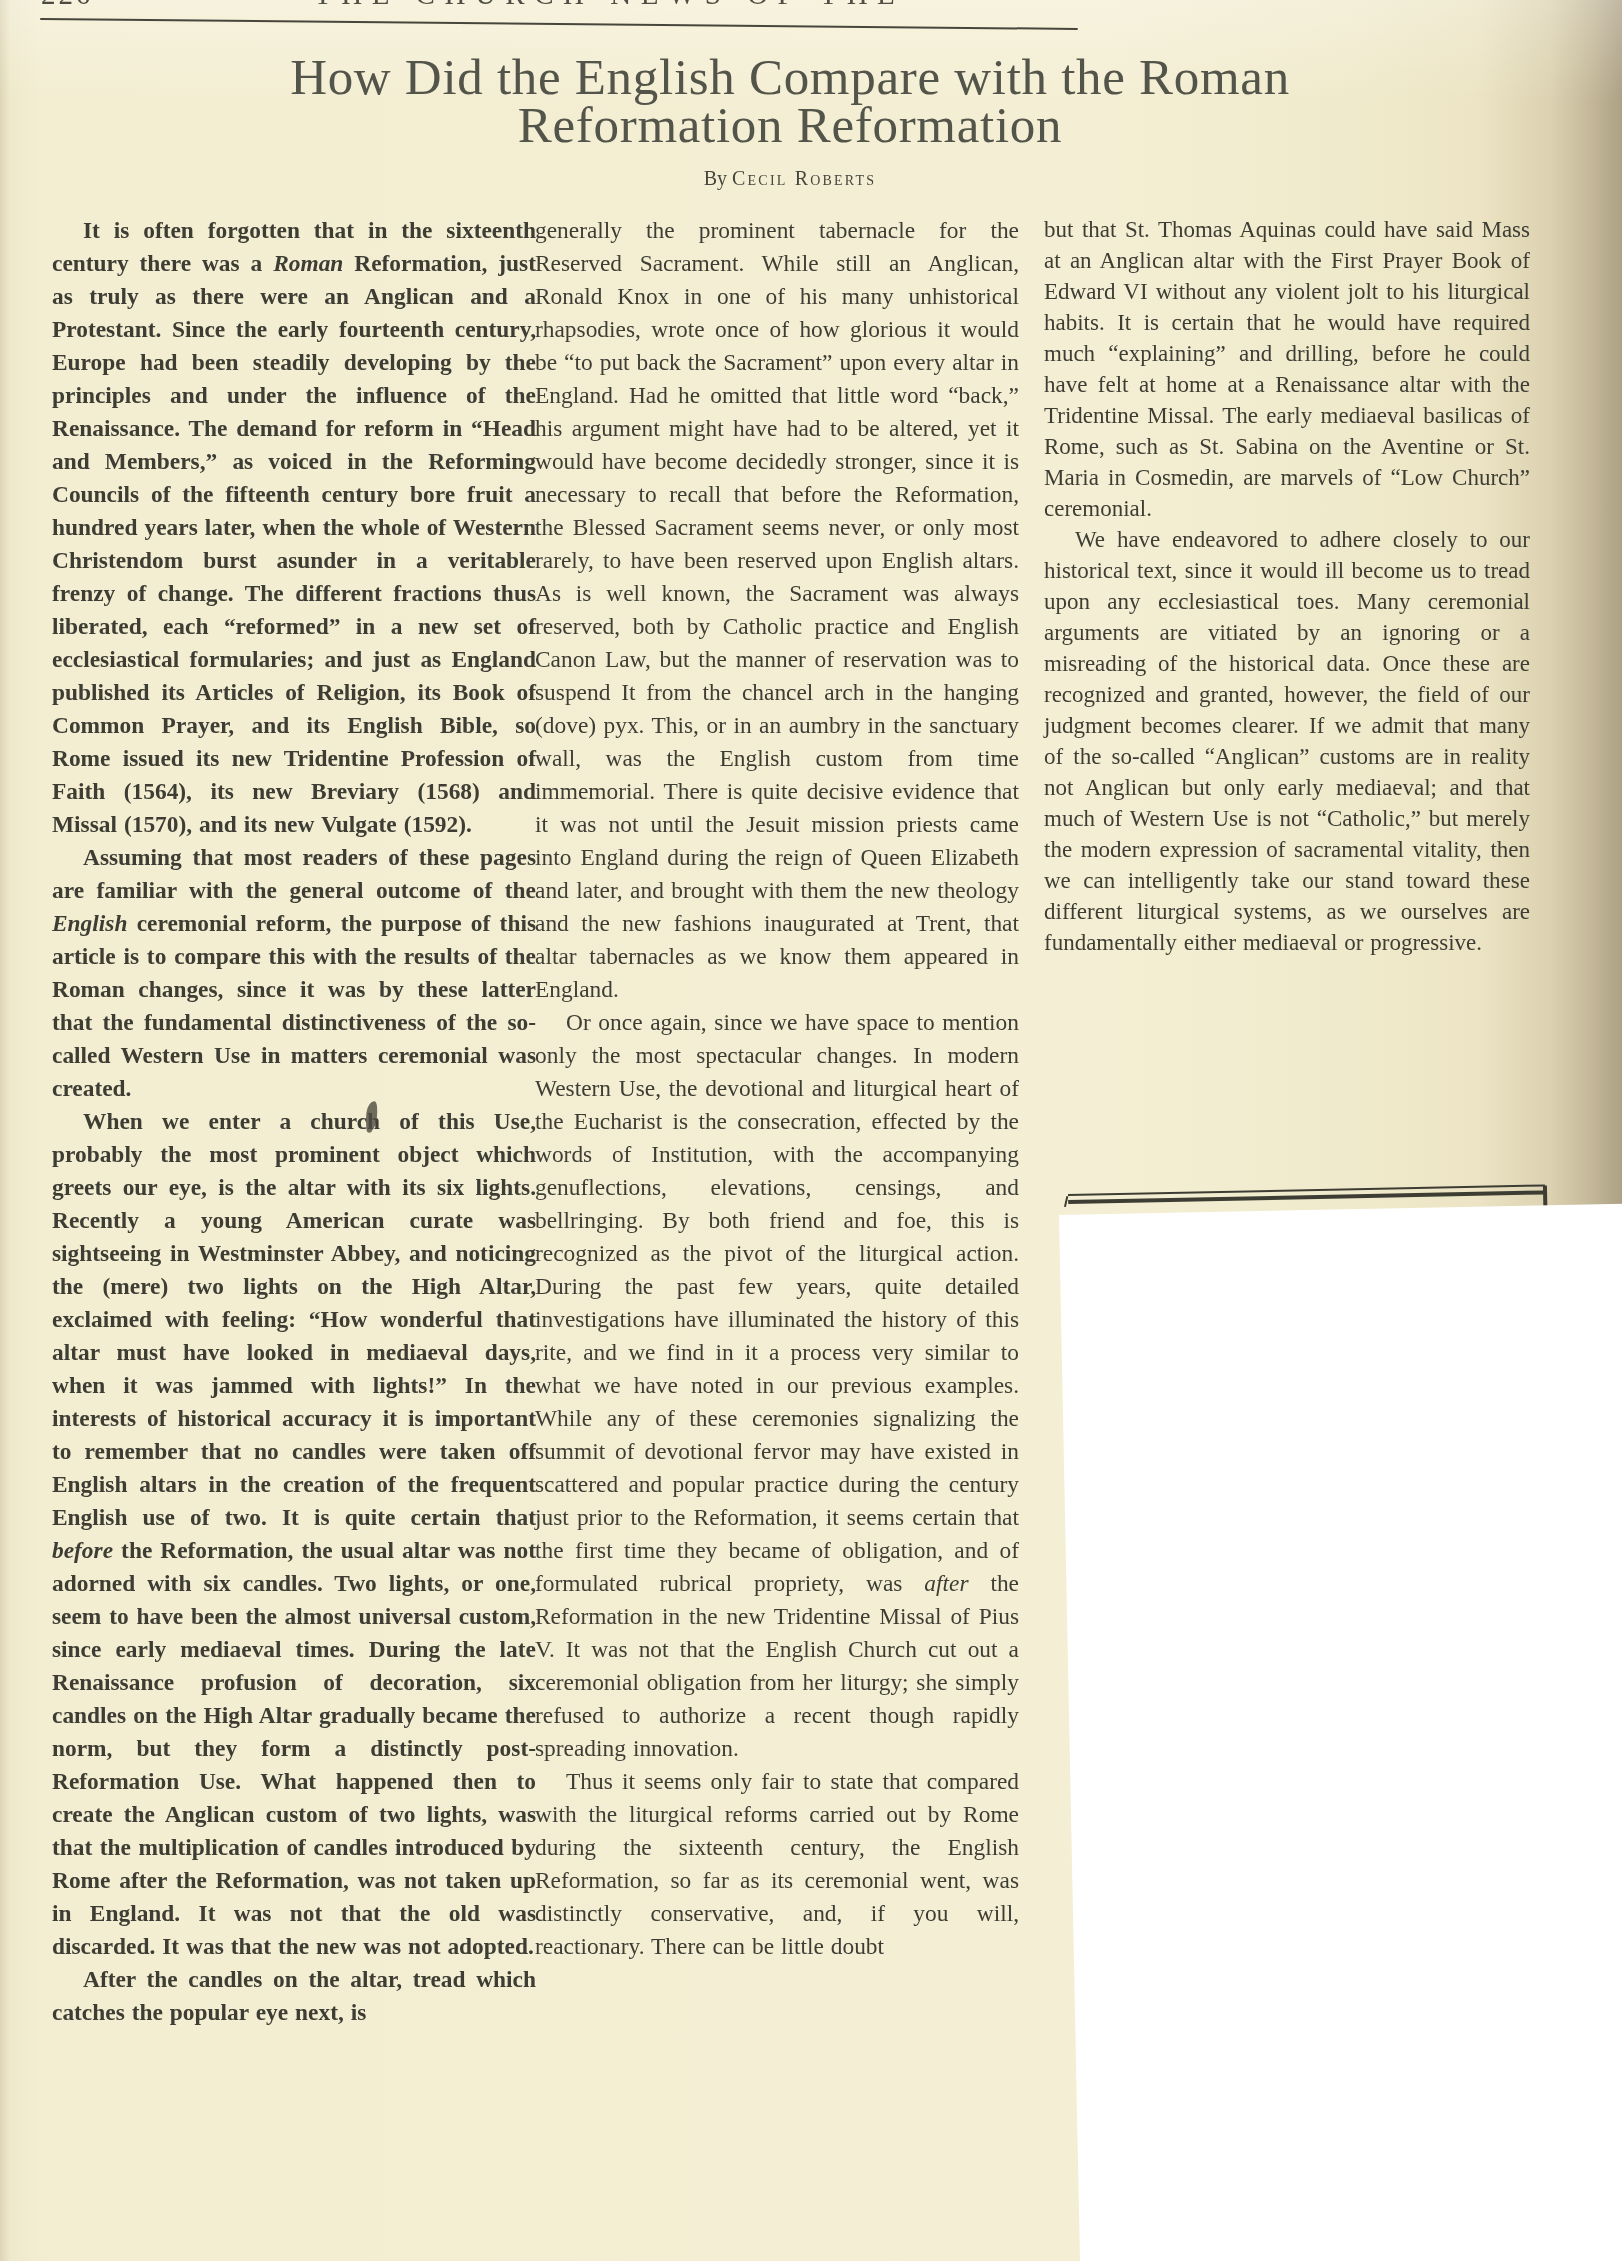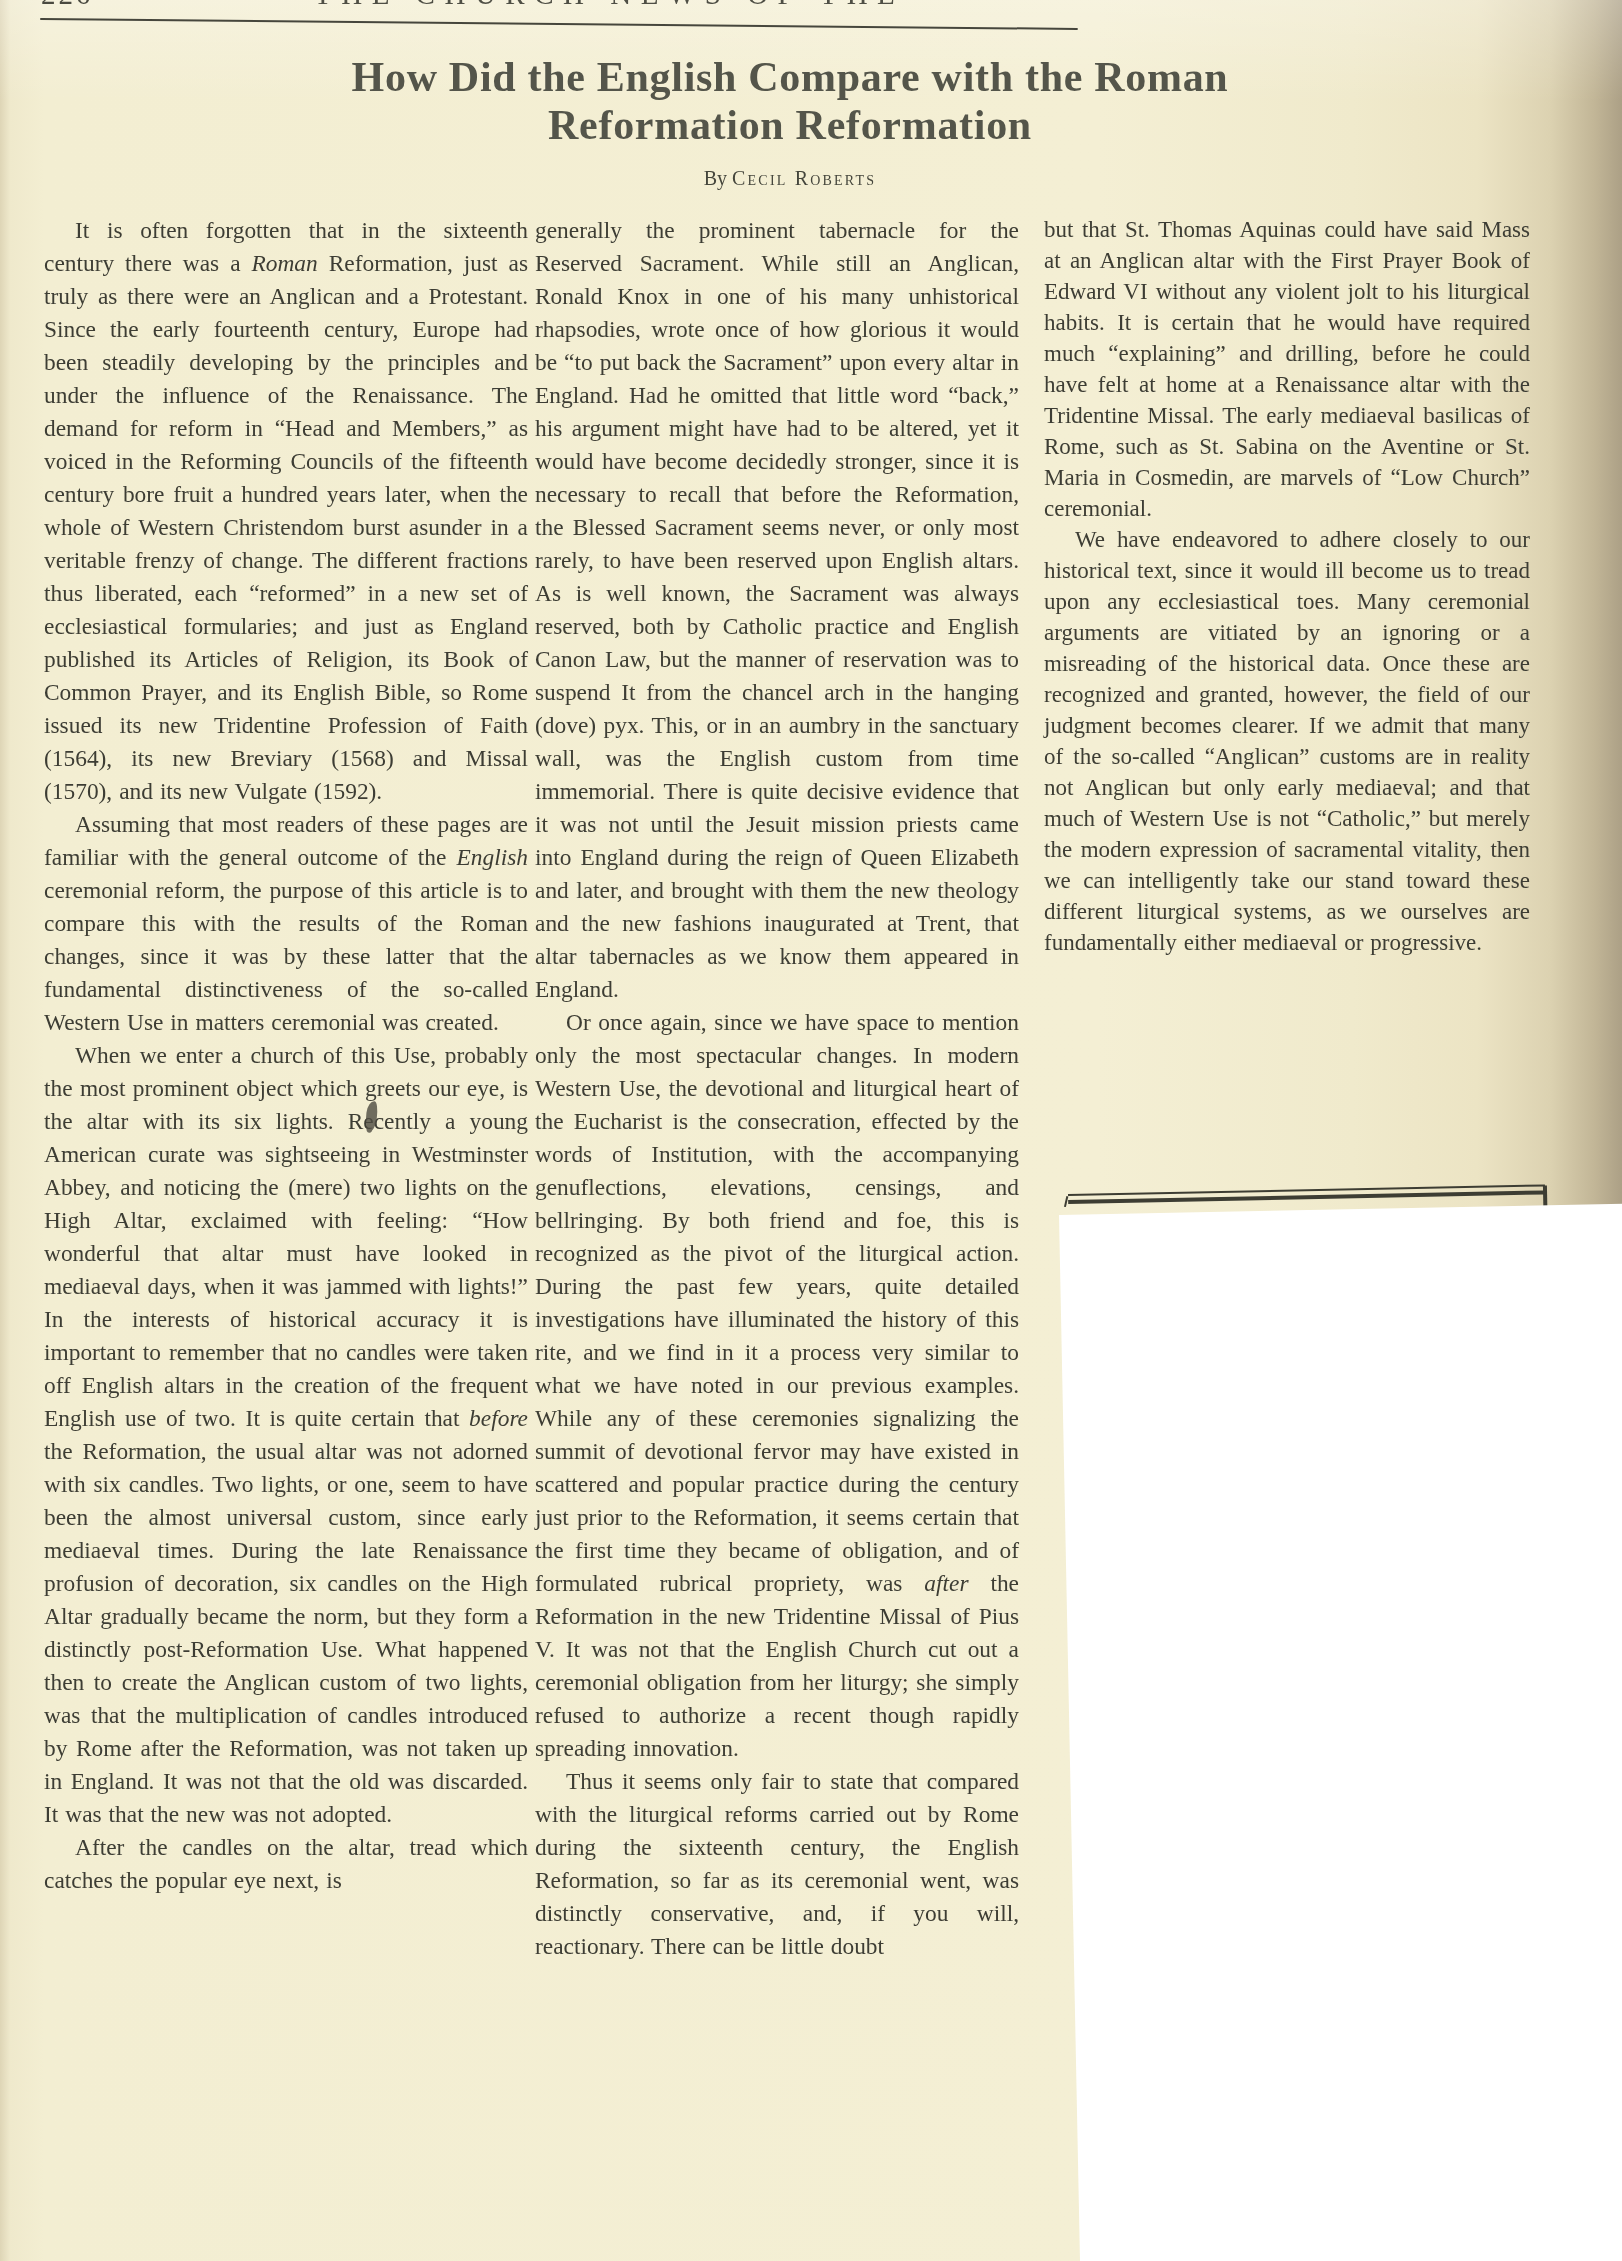--- a/index.html
+++ b/index.html
@@ -7,29 +7,29 @@
   .page{position:relative;width:1623px;height:2261px;overflow:hidden;
     background:
       linear-gradient(180deg, rgba(255,255,255,.25) 0, rgba(255,255,255,0) 102px),
       linear-gradient(90deg,#ded5b6 0px,#efe9cc 10.2px,#f3eed2 44px,#f4efd4 1097px,#f0eacc 1353px,#ece4c4 1477px,#dcd2b1 1550px,#c2b697 1594px,#ab9f85 1623px);
   }
   
   .page-number{position:absolute;left:41px;top:-20px;font-size:29px;line-height:29px;color:#4a4a40;letter-spacing:2.9px;}
   .running-head{position:absolute;left:314px;top:-20px;width:1024px;font-size:29px;line-height:29px;color:#4f4f45;letter-spacing:9.5px;white-space:nowrap;}
   .header-rule{position:absolute;left:40px;top:17.6px;width:1038px;height:2.2px;background:#46463c;transform:rotate(0.55deg);transform-origin:left center;border-radius:1.5px;}
   
-  .title{position:absolute;left:0;top:53px;width:1580px;text-align:center;color:#54554a;font-weight:700;font-size:42px;line-height:48px;letter-spacing:0.7px;}
+  .title{position:absolute;left:0;top:53px;width:1580px;text-align:center;color:#54554a;font-weight:400;font-size:51px;line-height:48px;letter-spacing:0.7px;}
   .byline{position:absolute;left:0;top:167px;width:1580px;text-align:center;font-size:20px;color:#45463c;}
   .byline .name{font-variant:small-caps;letter-spacing:2.2px;}
   
   .col{position:absolute;top:214px;width:484px;text-align:justify;color:#3d3d34;font-size:23.4px;line-height:33px;word-spacing:1.1px;}
   .col p{margin:0;padding:0;}
   .col p.ind{text-indent:31px;}
   .col .it{font-style:italic;}
-  #col1{left:44px;}
+  #col1{left:52px;font-weight:bold;}
   #col2{left:535px;}
   #col3{left:1044px;width:486px;font-size:23px;line-height:31px;}
   
   .box-rule{position:absolute;left:1068px;top:1194px;width:477px;transform:rotate(-1.15deg);transform-origin:left top;}
   .box-rule .l1{height:2.2px;background:#3d3d33;}
   .box-rule .l2{height:3.7px;background:#3d3d33;margin-top:3.7px;}
   .box-rule .tick-r{position:absolute;right:-1.5px;top:0.7px;width:3.7px;height:23.4px;background:#3d3d33;}
   .box-rule .tick-l{position:absolute;left:-2.9px;top:2.2px;width:2.2px;height:11px;background:#3d3d33;transform:rotate(14deg);}
   .white-patch{position:absolute;left:1059px;top:1215px;width:618px;height:1112px;background:#ffffff;transform:rotate(-1.15deg);transform-origin:left top;}
   

